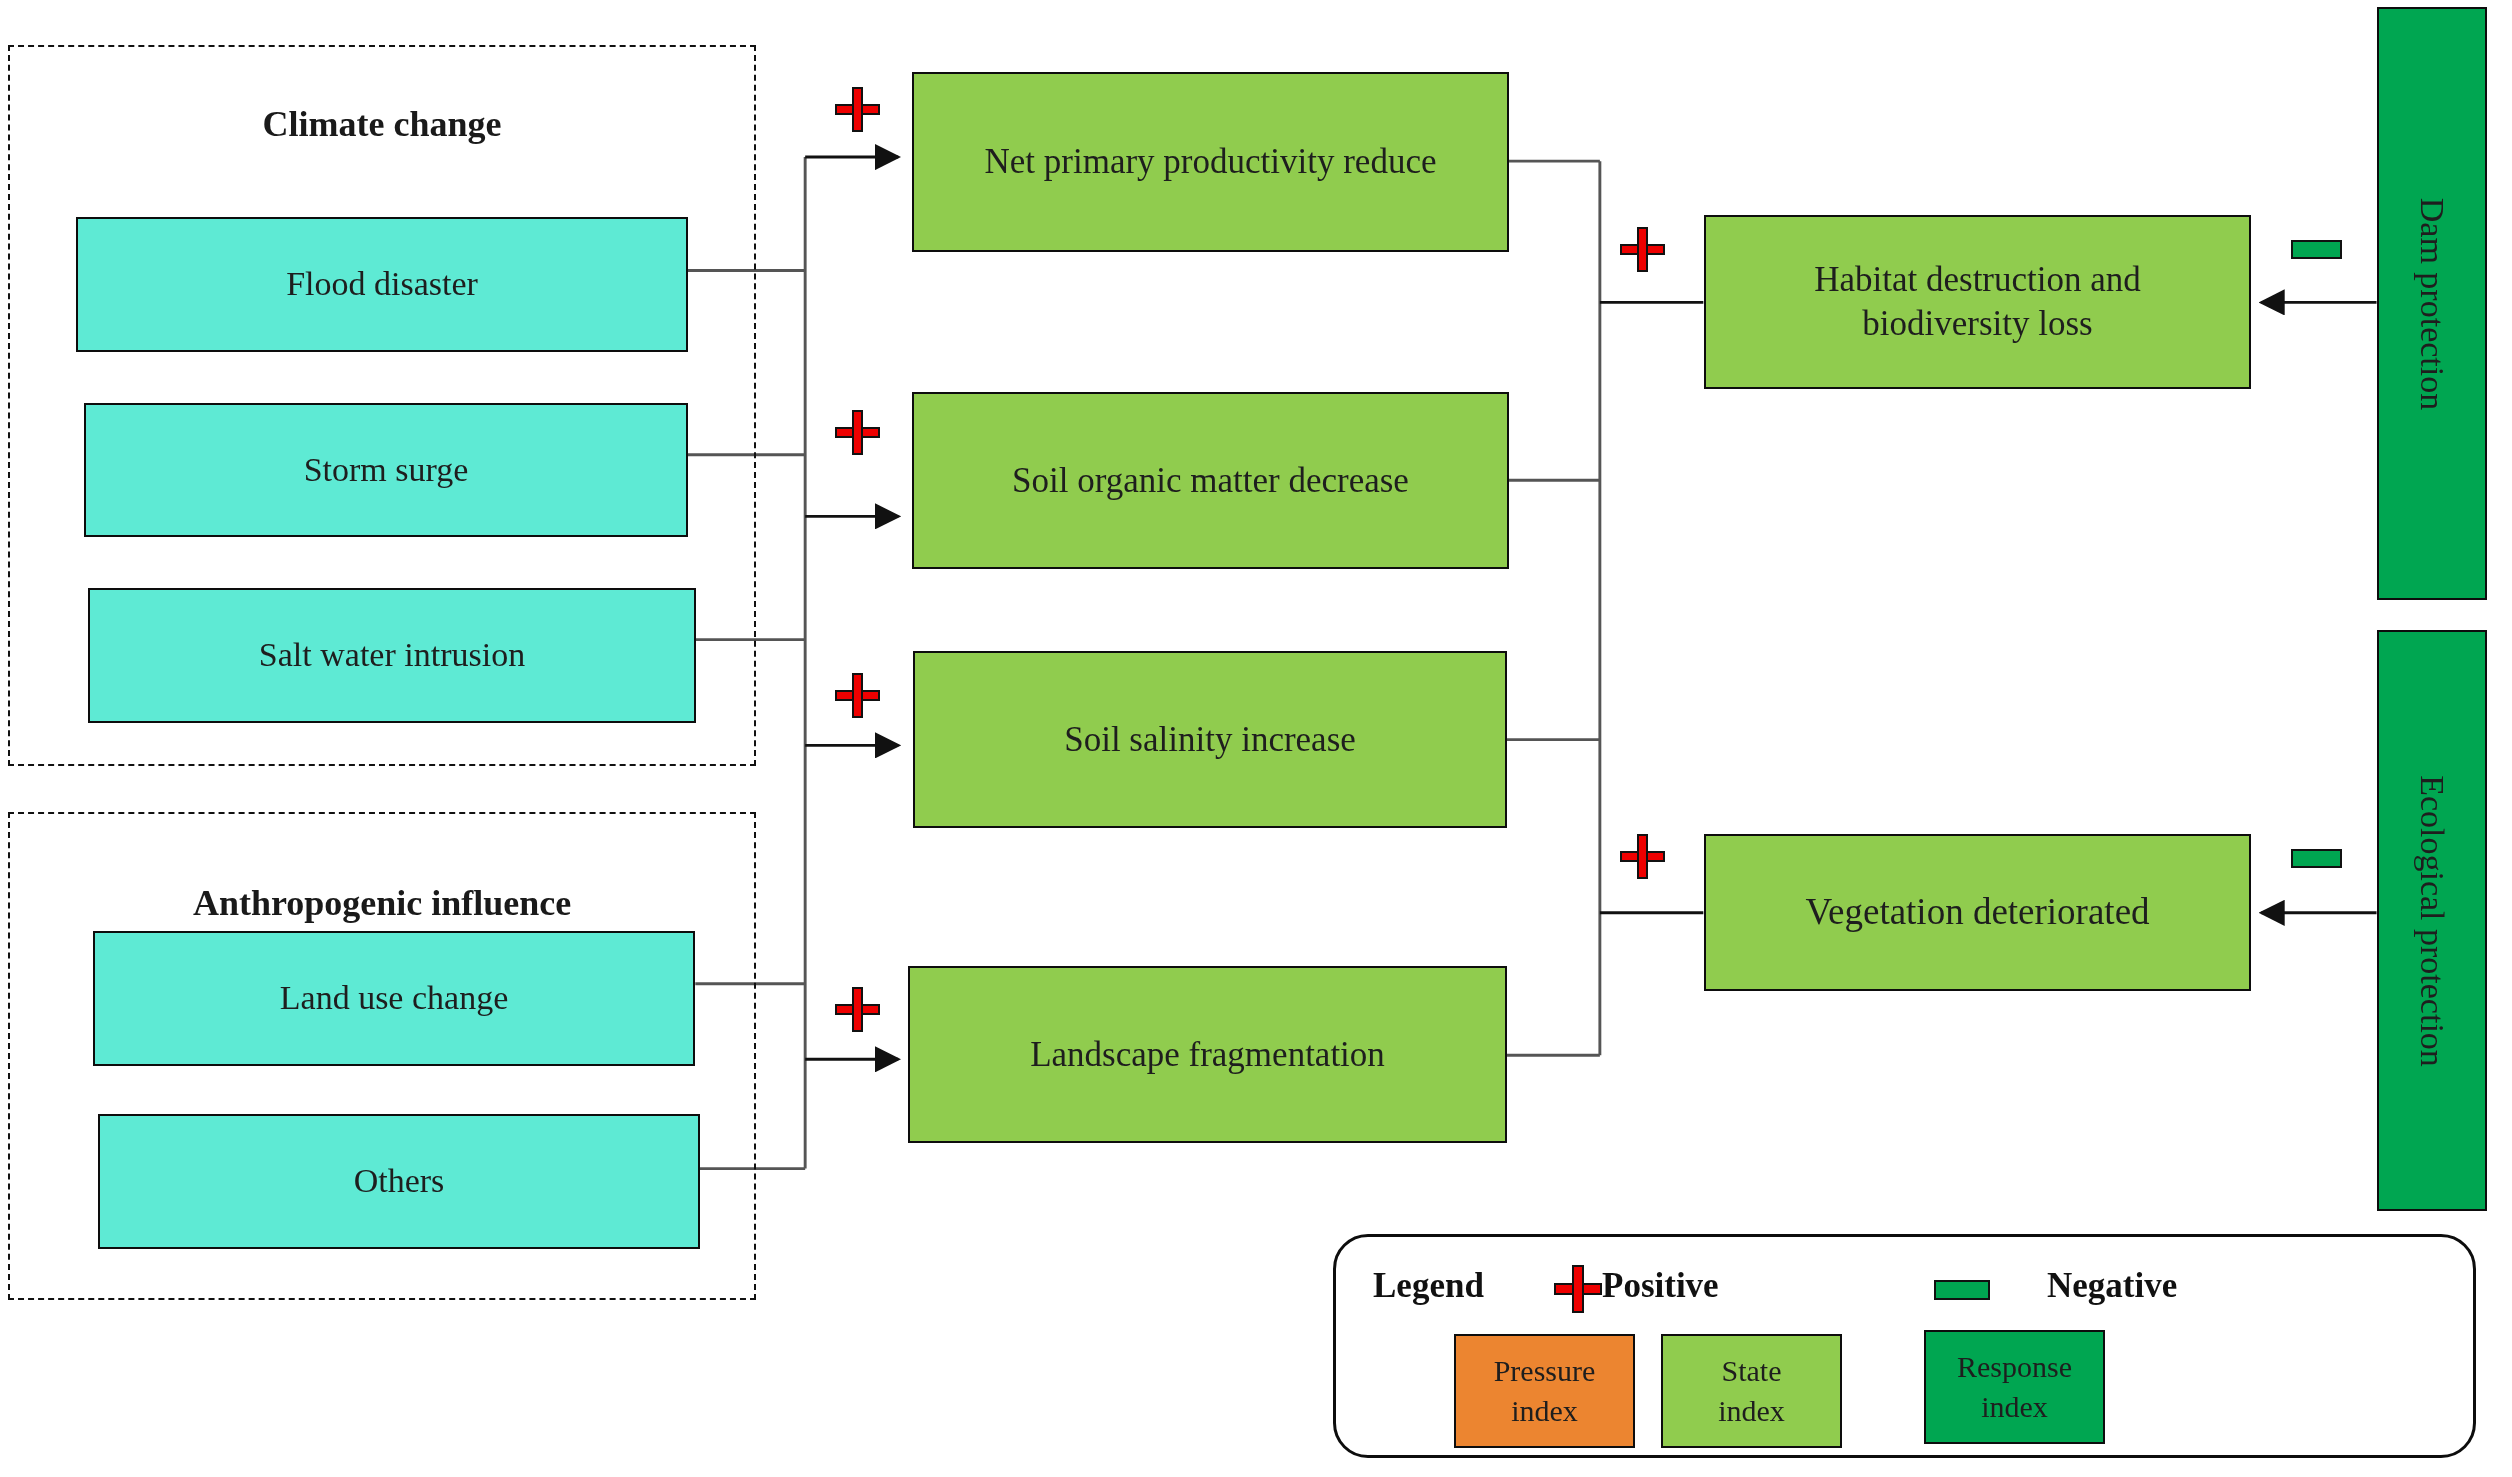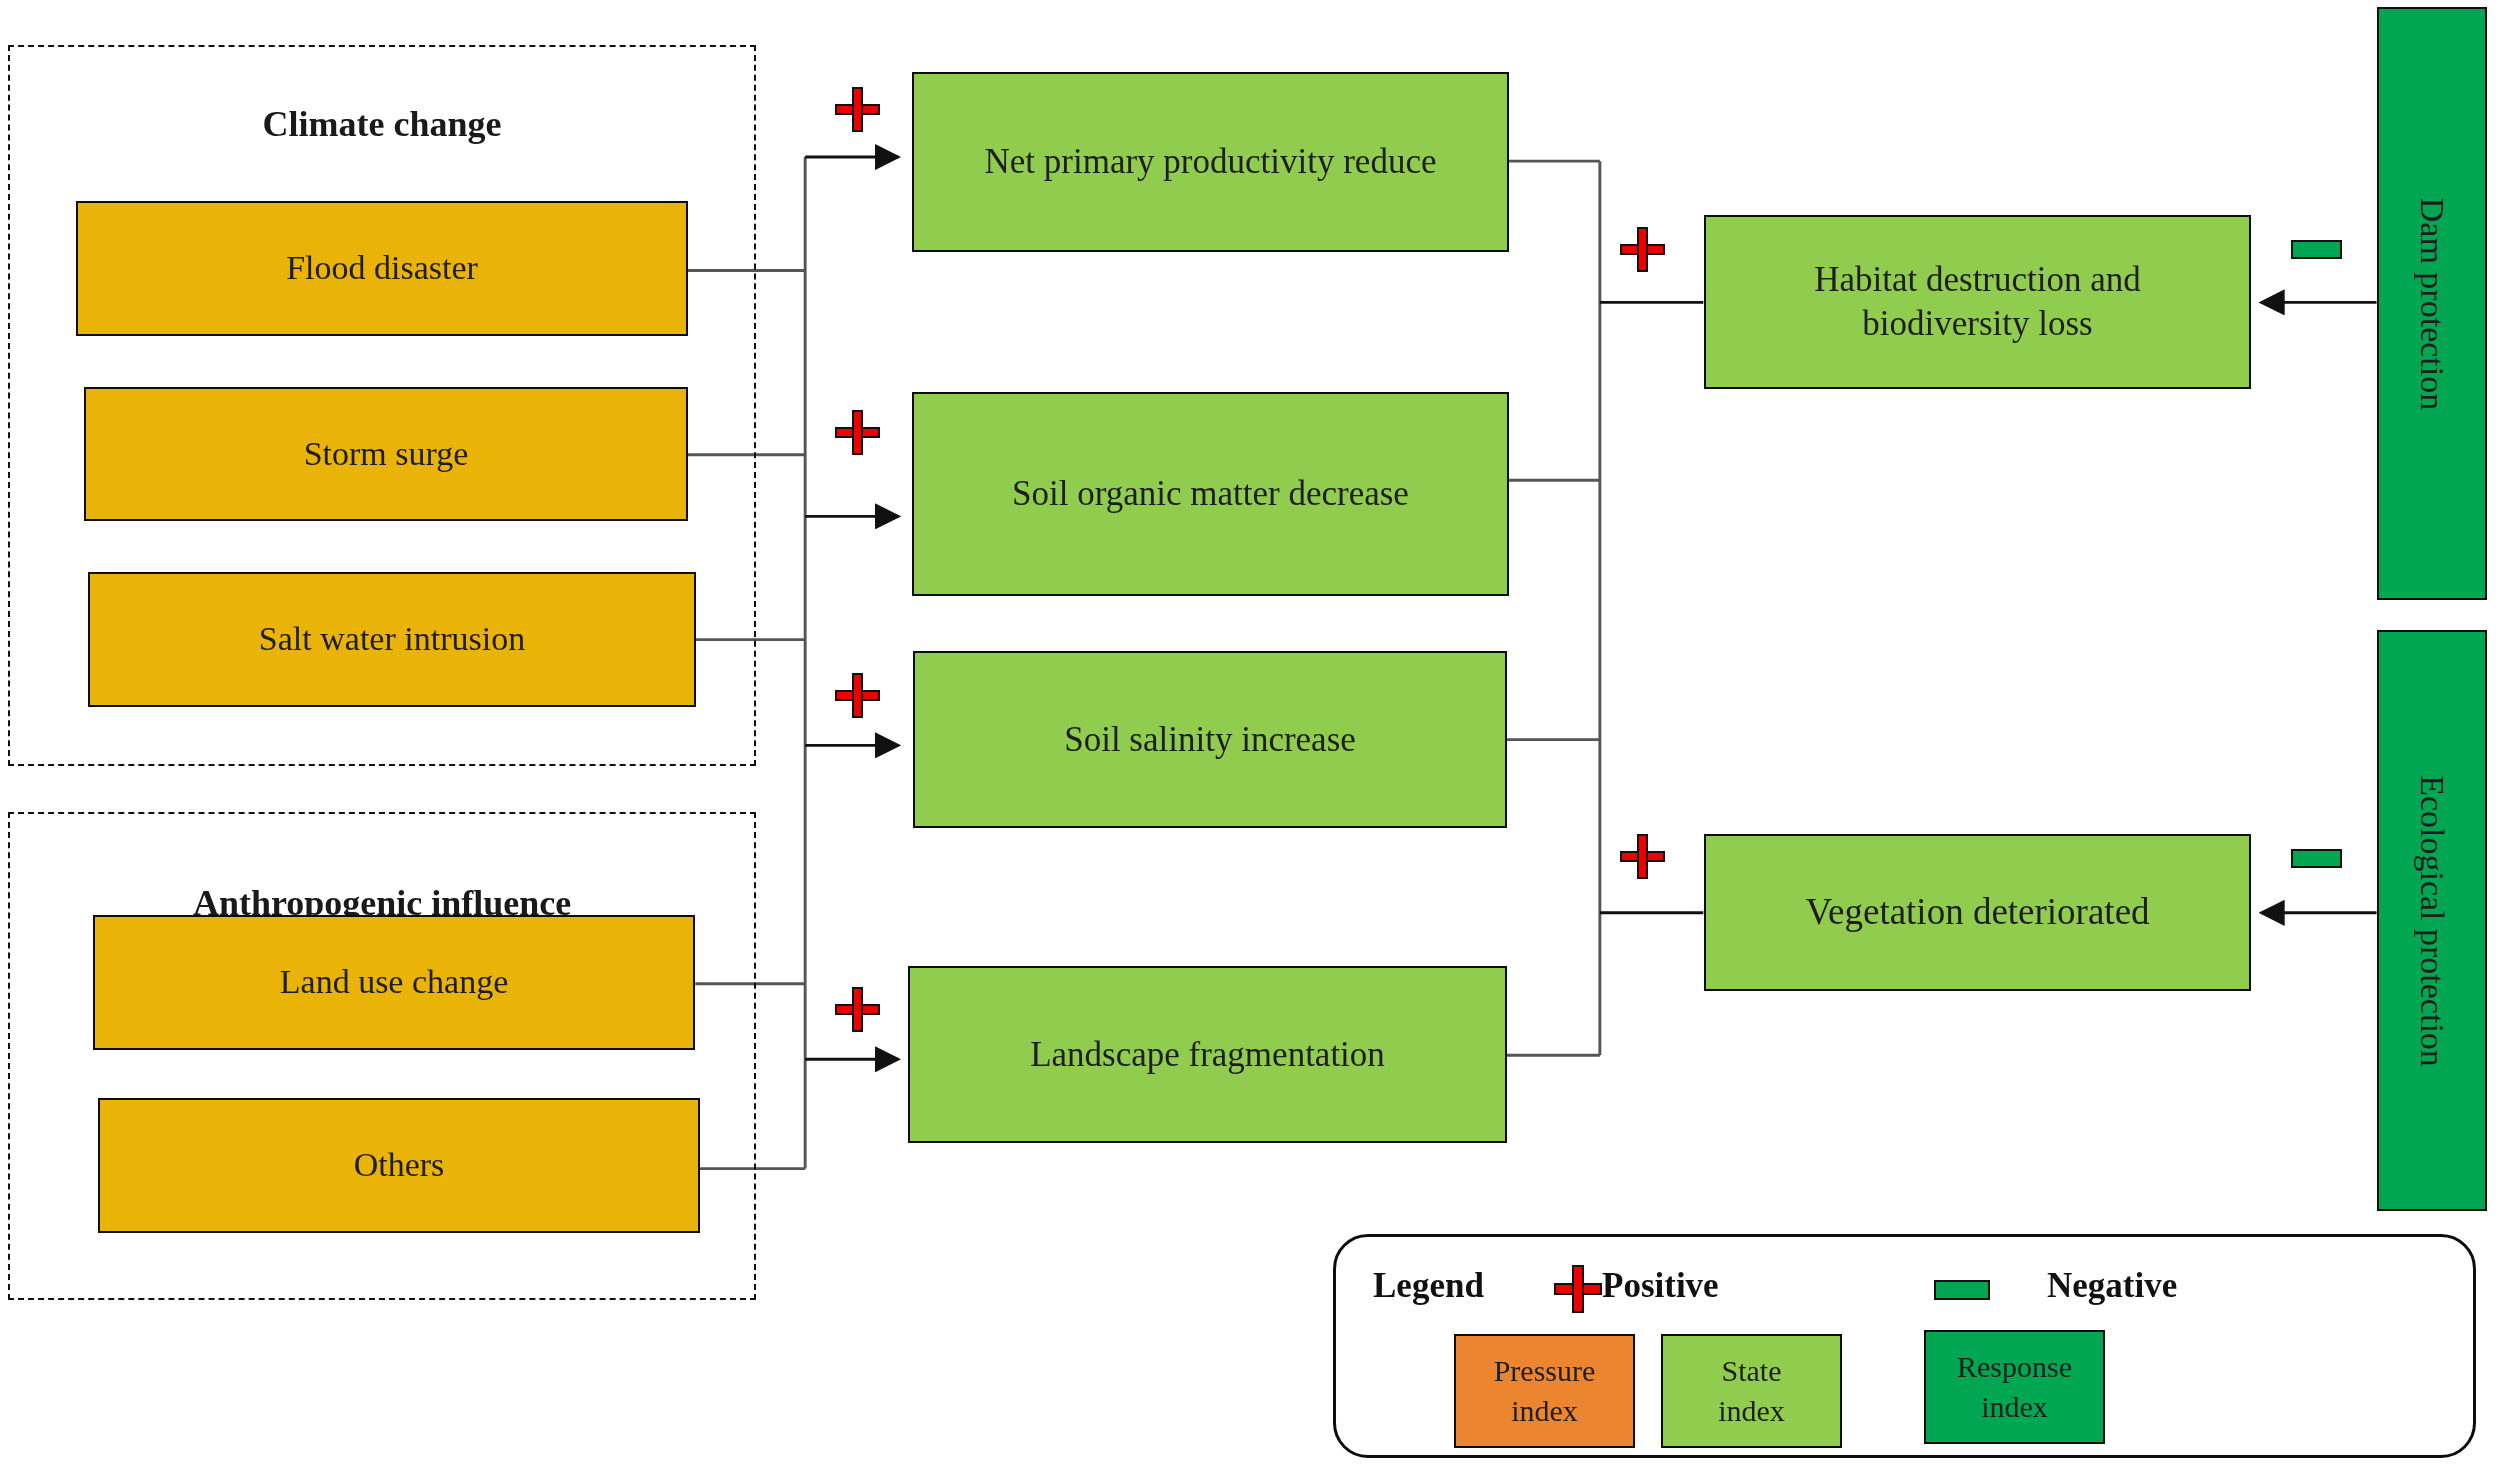--- a/index.html
+++ b/index.html
@@ -7,21 +7,21 @@
   #stage{position:relative;width:2512px;height:1478px;background:#fff;overflow:hidden;}
   svg#wires{position:absolute;left:0;top:0;width:2512px;height:1478px;}
 
   .group-box{position:absolute;border:2.3px dashed #111;box-sizing:border-box;background:transparent;}
   .group-title{position:absolute;font-weight:bold;color:#1a1a1a;text-align:center;
     font-family:"Liberation Serif", serif;white-space:nowrap;}
 
   .node{position:absolute;box-sizing:border-box;border:2.9px solid #0d0d0d;
     display:flex;align-items:center;justify-content:center;text-align:center;
     color:#1e1e1e;font-family:"Liberation Serif", serif;line-height:1.25;}
-  .pressure{background:#eab308;}
+  .pressure{background:#5eead4;margin-top:16px;}
   .state{background:#90CC4E;}
   .response{background:#00A651;}
 
   .vert-label{position:absolute;left:50%;top:50%;
     transform:translate(-50%,-50%) rotate(90deg);
     white-space:nowrap;color:#1e1e1e;font-family:"Liberation Serif", serif;}
 
   
   .sign{position:absolute;}
   .plus-mark{position:relative;width:100%;height:100%;}
@@ -96,21 +96,21 @@
   <div class="node pressure" style="left:84px;top:387px;width:604px;height:134px;font-size:34px;">Storm surge</div>
 
   <div class="node pressure" style="left:88px;top:572px;width:608px;height:135px;font-size:34px;">Salt water intrusion</div>
 
   <div class="node pressure" style="left:93px;top:915px;width:602px;height:135px;font-size:34px;">Land use change</div>
 
   <div class="node pressure" style="left:98px;top:1098px;width:602px;height:135px;font-size:34px;">Others</div>
 
   <div class="node state" style="left:912px;top:72px;width:597px;height:180px;font-size:35px;">Net primary productivity reduce</div>
 
-  <div class="node state" style="left:912px;top:392px;width:597px;height:204px;font-size:35px;">Soil organic matter decrease</div>
+  <div class="node state" style="left:912px;top:392px;width:597px;height:177px;font-size:35px;">Soil organic matter decrease</div>
 
   <div class="node state" style="left:913px;top:651px;width:594px;height:177px;font-size:35px;">Soil salinity increase</div>
 
   <div class="node state" style="left:908px;top:966px;width:599px;height:177px;font-size:35px;">Landscape fragmentation</div>
 
   <div class="node state" style="left: 1704px; top: 215px; width: 547px; height: 174px; font-size: 35px; padding: 0px 29px;">Habitat destruction and biodiversity loss</div>
 
   <div class="node state" style="left:1704px;top:834px;width:547px;height:157px;font-size:37px;">Vegetation deteriorated</div>
 
   <div class="node response" style="left:2377px;top:7px;width:110px;height:593px;">

